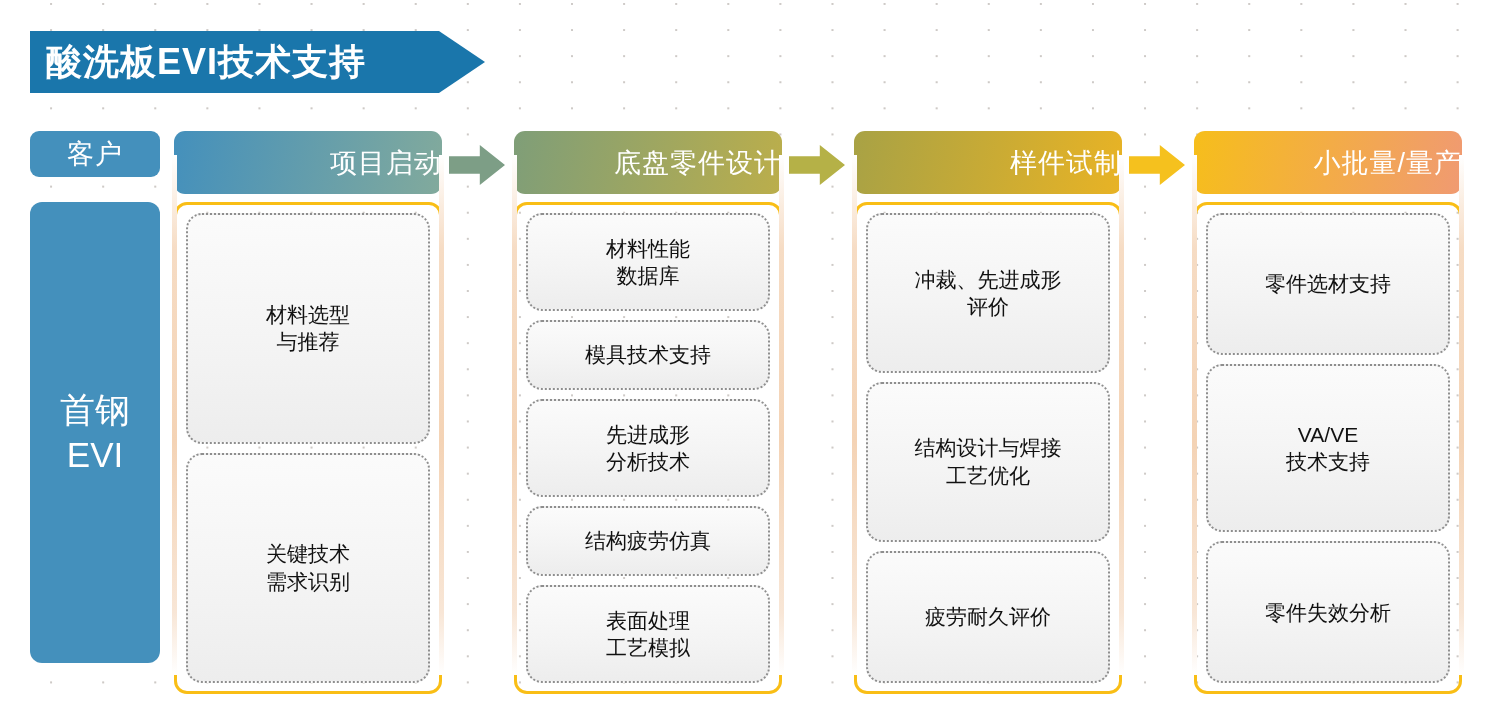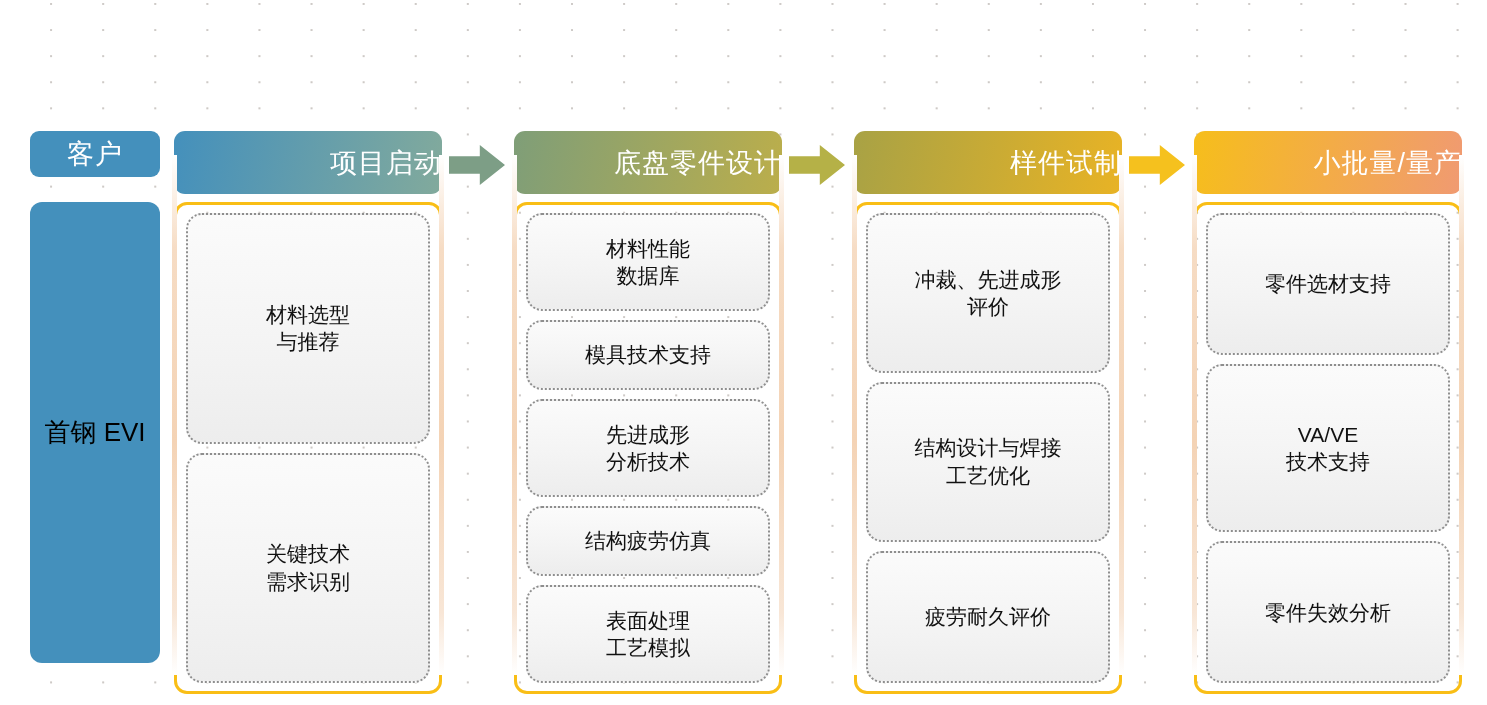--- a/index.html
+++ b/index.html
@@ -44,21 +44,21 @@
     position:absolute;left:30px;top:131px;width:130px;height:46px;
     background:#4490BC;border-radius:9px;
     display:flex;align-items:center;justify-content:center;
   }
   .cust-head span{color:#fff;font-size:27px;letter-spacing:1px;}
   .cust-body{
     position:absolute;left:30px;top:202px;width:130px;height:461px;
     background:#4490BC;border-radius:12px;
     display:flex;align-items:center;justify-content:center;text-align:center;
   }
-  .cust-body .lbl{color:#000000;font-size:26px;line-height:1.28;}
+  .cust-body .lbl{color:#ffffff;font-size:35px;line-height:1.28;}
 
   
   .phase{position:absolute;top:131px;}
   .phase-head{
     position:absolute;left:0;top:0;height:63px;width:100%;
     border-radius:11px;
     display:flex;align-items:center;justify-content:flex-end;
     box-sizing:border-box;
   }
   .phase-head span{color:#ffffff;font-size:27px;letter-spacing:1px;white-space:nowrap;}
@@ -98,20 +98,23 @@
     clip-path:polygon(0 28%, 55% 28%, 55% 0, 100% 50%, 55% 100%, 55% 72%, 0 72%);
   }
 </style>
 </head>
 <body>
 
 <div id="grid"></div>
 
 <div id="stage">
 
+  <div id="title-banner">
+    <div class="t">酸洗板EVI技术支持</div>
+  </div>
 
   <div class="cust-head">
     <span>客户</span>
   </div>
   <div class="cust-body">
     <div class="lbl">首钢
 EVI</div>
   </div>
 
   <div id="phases-host">

